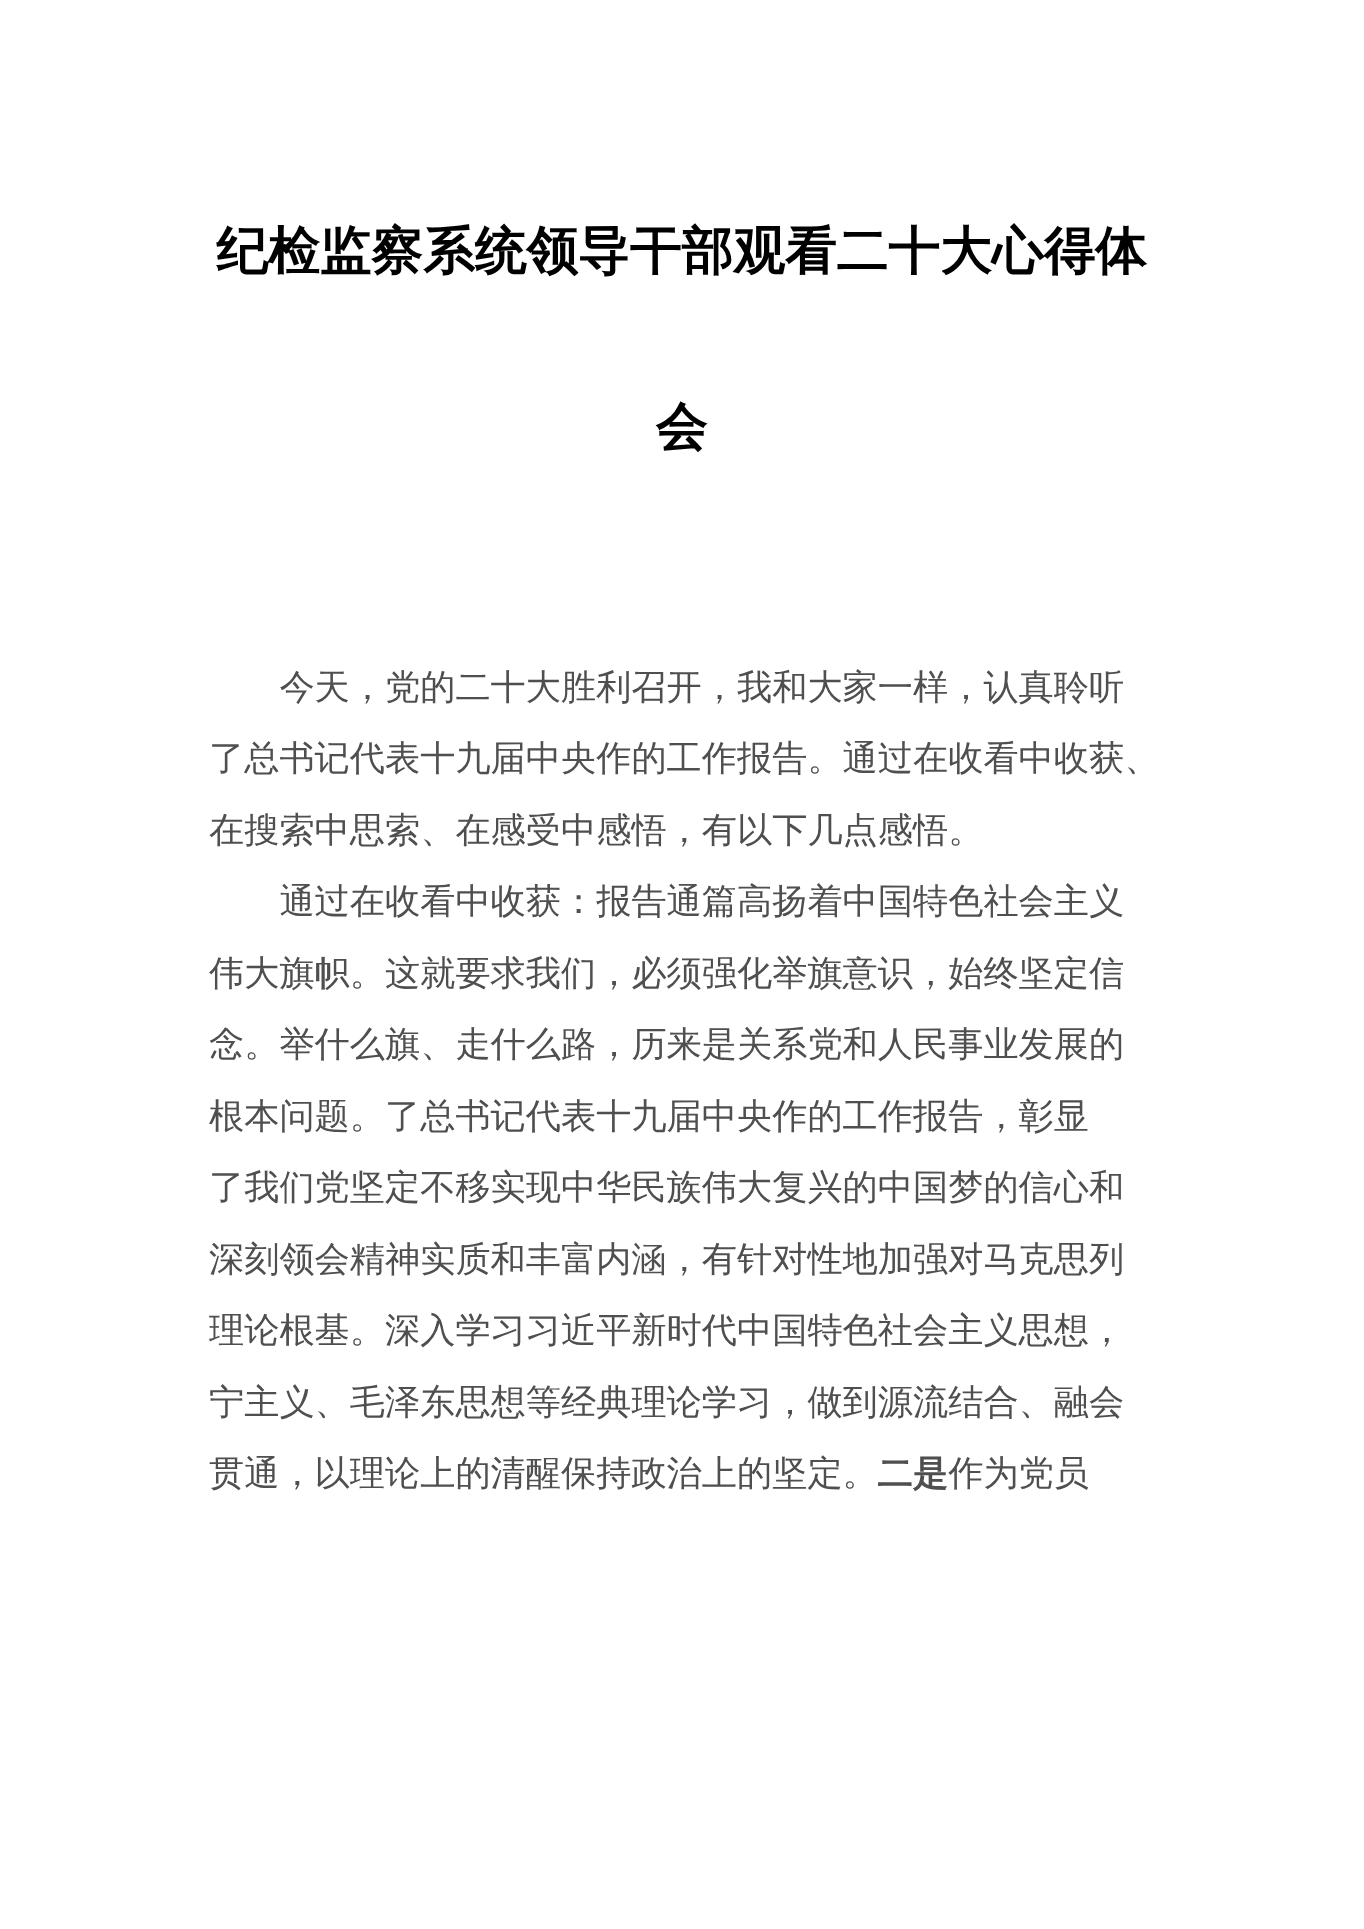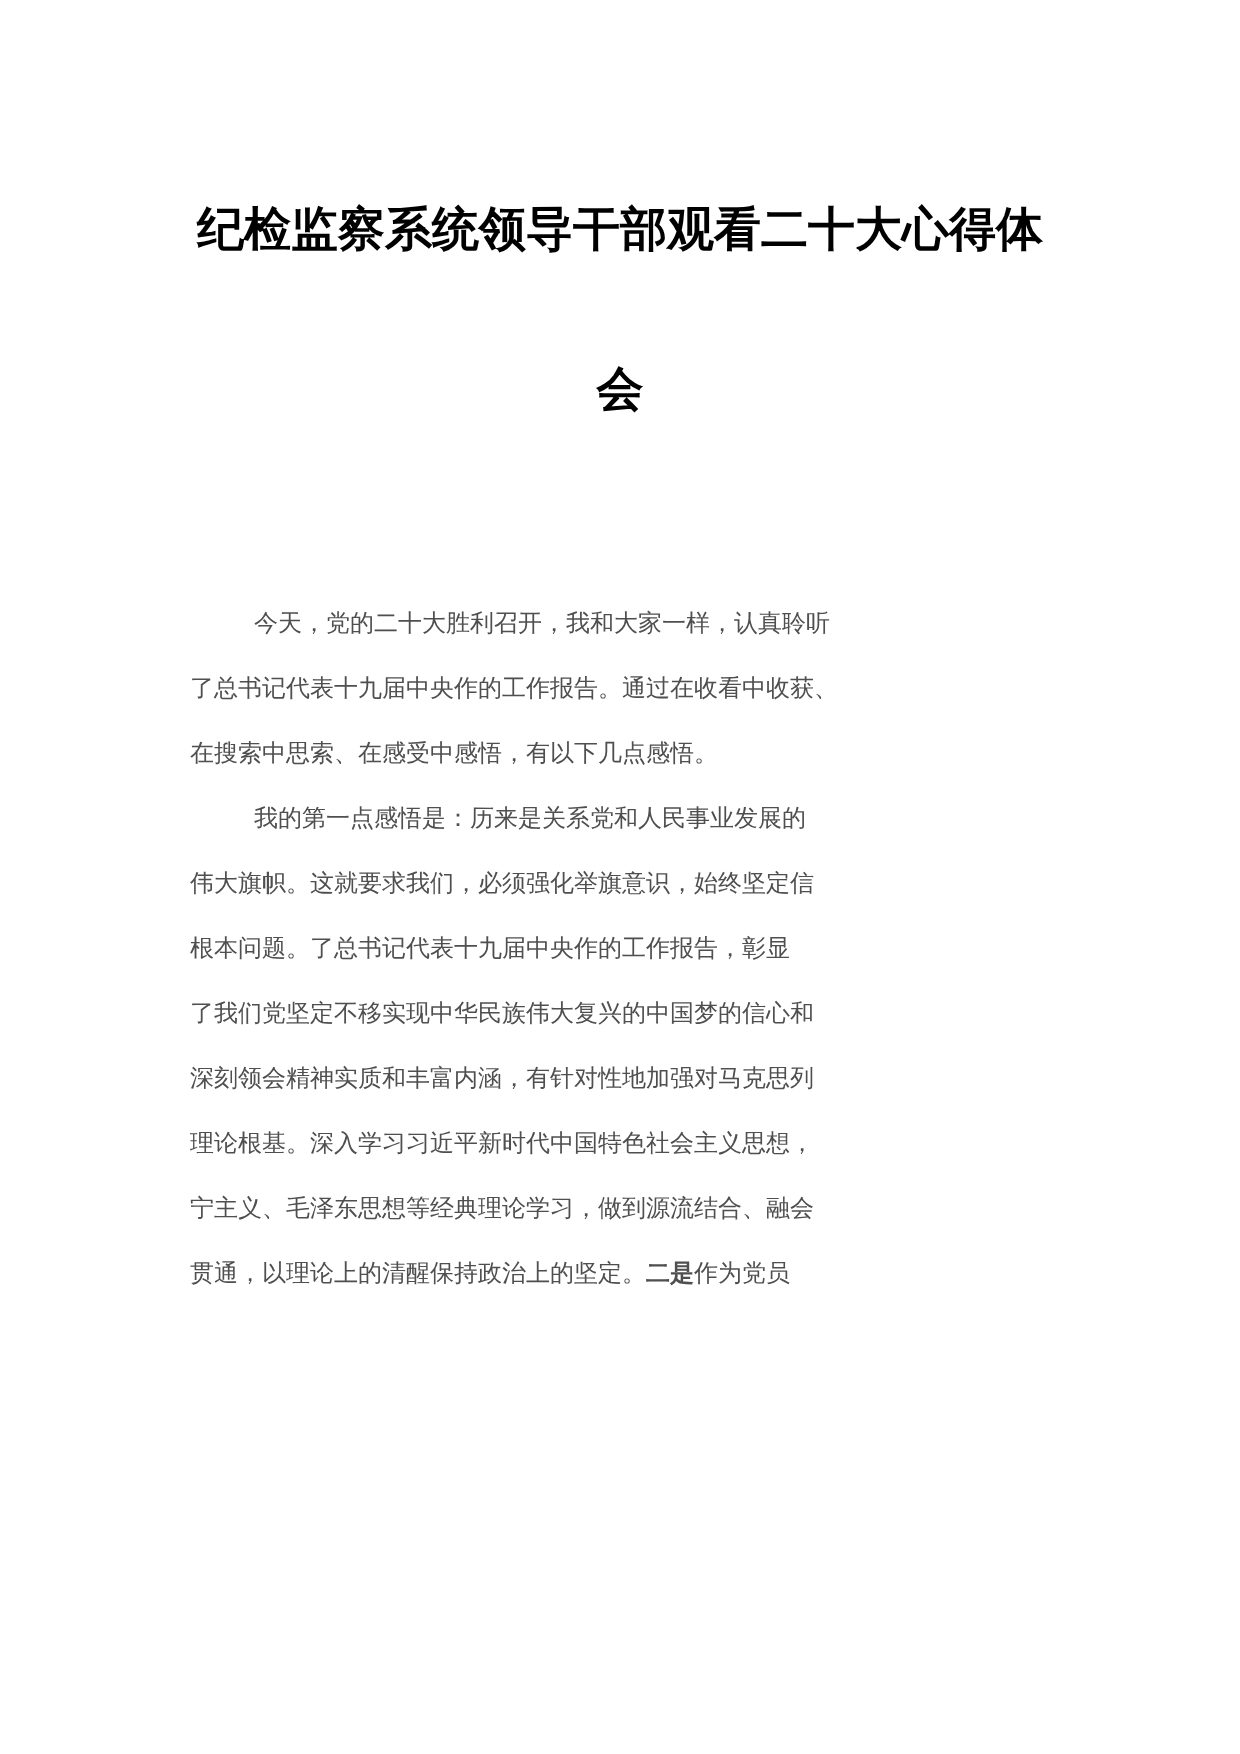--- a/index.html
+++ b/index.html
@@ -28,22 +28,22 @@
   .title-line {
     height: 160px;
   }
   .doc-body {
     margin: 123px 0 0 190px;
     width: 870px;
   }
   .text-line {
     height: 65px;
     line-height: 65px;
-    font-family: Liberation Mono, monospace;
-    font-size: 24px;
+    font-family: Liberation Serif, serif;
+    font-size: 32px;
     color: var(--body-color, #4f4f4f);
     white-space: nowrap;
     letter-spacing: 0px;
   }
   .text-line.indent {
     padding-left: 64px;
   }
   .run {
     font-weight: normal;
   }
@@ -56,22 +56,23 @@
 
 <div class="page">
   <div class="doc-title">
     <div class="title-line">纪检监察系统领导干部观看二十大心得体</div>
     <div class="title-line">会</div>
   </div>
   <div class="doc-body">
       <div class="text-line indent"><span class="run">今天，党的二十大胜利召开，我和大家一样，认真聆听</span></div>
       <div class="text-line"><span class="run">了总书记代表十九届中央作的工作报告。通过在收看中收获、</span></div>
       <div class="text-line"><span class="run">在搜索中思索、在感受中感悟，有以下几点感悟。</span></div>
-      <div class="text-line indent"><span class="run">我的第一点感悟是：历来是关系党和人民事业发展的</span></div>
+      <div class="text-line indent"><span class="run">通过在收看中收获：报告通篇高扬着中国特色社会主义</span></div>
       <div class="text-line"><span class="run">伟大旗帜。这就要求我们，必须强化举旗意识，始终坚定信</span></div>
+      <div class="text-line"><span class="run">念。举什么旗、走什么路，历来是关系党和人民事业发展的</span></div>
       <div class="text-line"><span class="run">根本问题。了总书记代表十九届中央作的工作报告，彰显</span></div>
       <div class="text-line"><span class="run">了我们党坚定不移实现中华民族伟大复兴的中国梦的信心和</span></div>
       <div class="text-line"><span class="run">深刻领会精神实质和丰富内涵，有针对性地加强对马克思列</span></div>
       <div class="text-line"><span class="run">理论根基。深入学习习近平新时代中国特色社会主义思想，</span></div>
       <div class="text-line"><span class="run">宁主义、毛泽东思想等经典理论学习，做到源流结合、融会</span></div>
       <div class="text-line"><span class="run">贯通，以理论上的清醒保持政治上的坚定。</span><span class="run bold">二是</span><span class="run">作为党员</span></div>
     </div>
 </div>
 
 </body></html>

